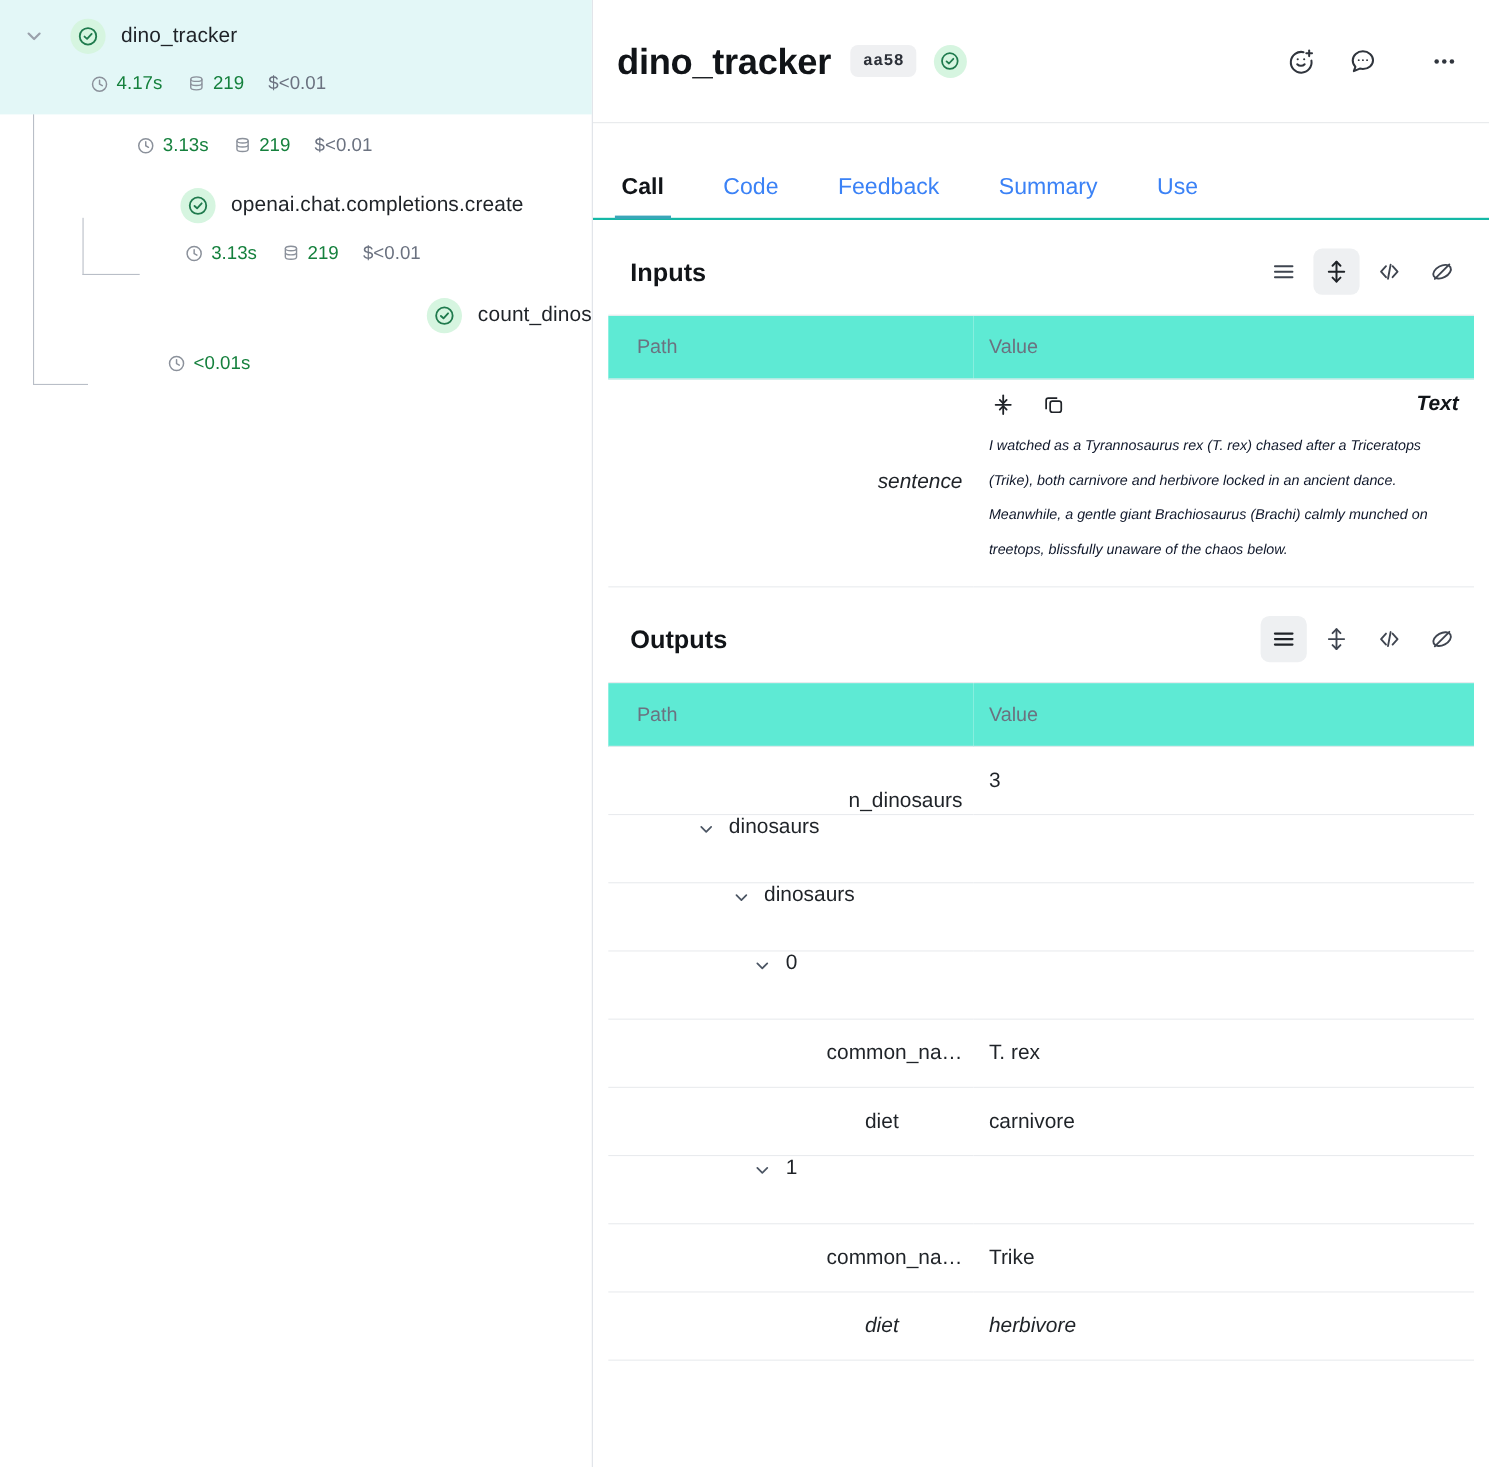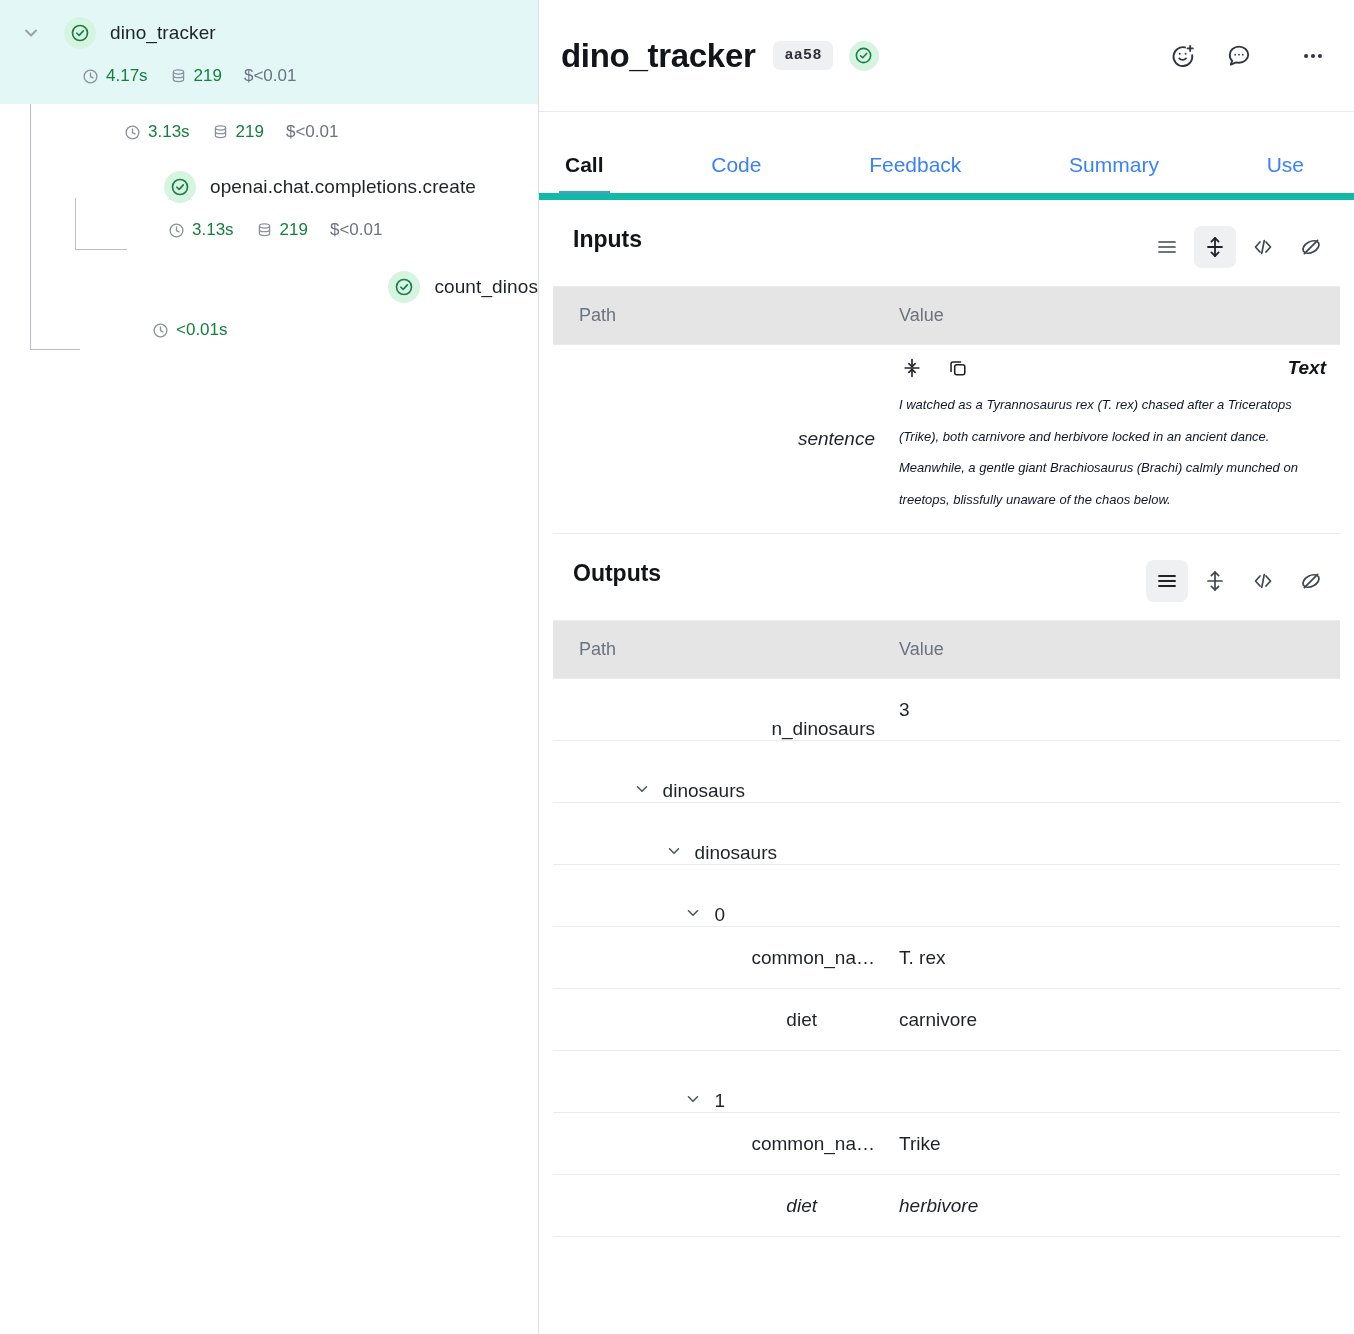--- a/index.html
+++ b/index.html
@@ -102,57 +102,56 @@
     width: 34px; height: 34px;
     display: inline-flex; align-items: center; justify-content: center;
     cursor: pointer; color: #30353d;
   }
   .hdr-icon-btn.more { margin-left: 18px; }
 
   #tabs {
     height: 88px;
     display: flex; align-items: flex-end;
     padding-left: 22px;
-    border-bottom: 7px solid #14b8a6;
-    justify-content: space-between;
+    border-bottom: 2px solid #14b8a6;
   }
   .tab {
     font-size: 21px; color: #3b82f6;
     padding: 0 4px 16px 4px;
     margin-right: 46px;
     cursor: pointer;
     position: relative;
     white-space: nowrap;
   }
   .tab.active { color: #111418; font-weight: 700; }
   .tab.active::after {
     content: ""; position: absolute;
     left: -2px; right: -2px; bottom: -1px;
     height: 3px; background: #3aa6b9;
   }
 
   
   .section { padding: 0 14px 0 14px; }
   .section-head {
-    display: flex; align-items: flex-start;
+    display: flex; align-items: center;
     padding: 26px 8px 18px 20px;
   }
   .section-title { font-size: 23px; font-weight: 700; color: #111418; }
   .view-toggle { margin-left: auto; display: flex; align-items: center; gap: 6px; }
   .vt-btn {
     width: 42px; height: 42px; border-radius: 8px;
     display: inline-flex; align-items: center; justify-content: center;
     color: #3f4550; cursor: pointer;
     background: transparent;
   }
   .vt-btn.selected { background: #eef0f2; }
 
   
   .kv-table { width: 100%; border-collapse: collapse; table-layout: fixed; }
-  .kv-head-row { background: #e5e5e5; }
+  .kv-head-row { background: #5eead4; }
   .kv-head-row th {
     text-align: left; font-weight: 400;
     font-size: 18px; color: #6b7280;
     padding: 18px 0 18px 0;
     border-top: 1px solid #e9ebee;
     border-bottom: 1px solid #e9ebee;
   }
   .col-path { width: 332px; }
   th.col-path { padding-left: 26px !important; }
   th.col-value { padding-left: 14px !important; }
@@ -188,21 +187,21 @@
     font-size: 19px; color: #1f2328;
     text-align: right; padding-right: 10px;
   }
   .out-chev {
     width: 26px; height: 26px; flex: 0 0 26px;
     display: inline-flex; align-items: center; justify-content: center;
     color: #4b5563; cursor: pointer;
   }
   .out-label { font-size: 19px; color: #1f2328; white-space: nowrap; }
   .out-path-cell { padding: 0; }
-  .path-flex { display: flex; align-items: flex-end; justify-content: flex-end; height: 61px; padding-right: 10px; }
+  .path-flex { display: flex; align-items: flex-start; justify-content: flex-end; height: 61px; padding-right: 10px; }
   .path-flex .out-chev { margin-right: 8px; }
   .leaf-only { height: 61px; display: flex; align-items: center; justify-content: flex-end; padding-right: 10px; }
   .ellip { overflow: hidden; text-overflow: ellipsis; white-space: nowrap; max-width: 150px; }
 </style>
 </head>
 <body>
 
 <div id="app">
 
   <div id="tree-panel">

